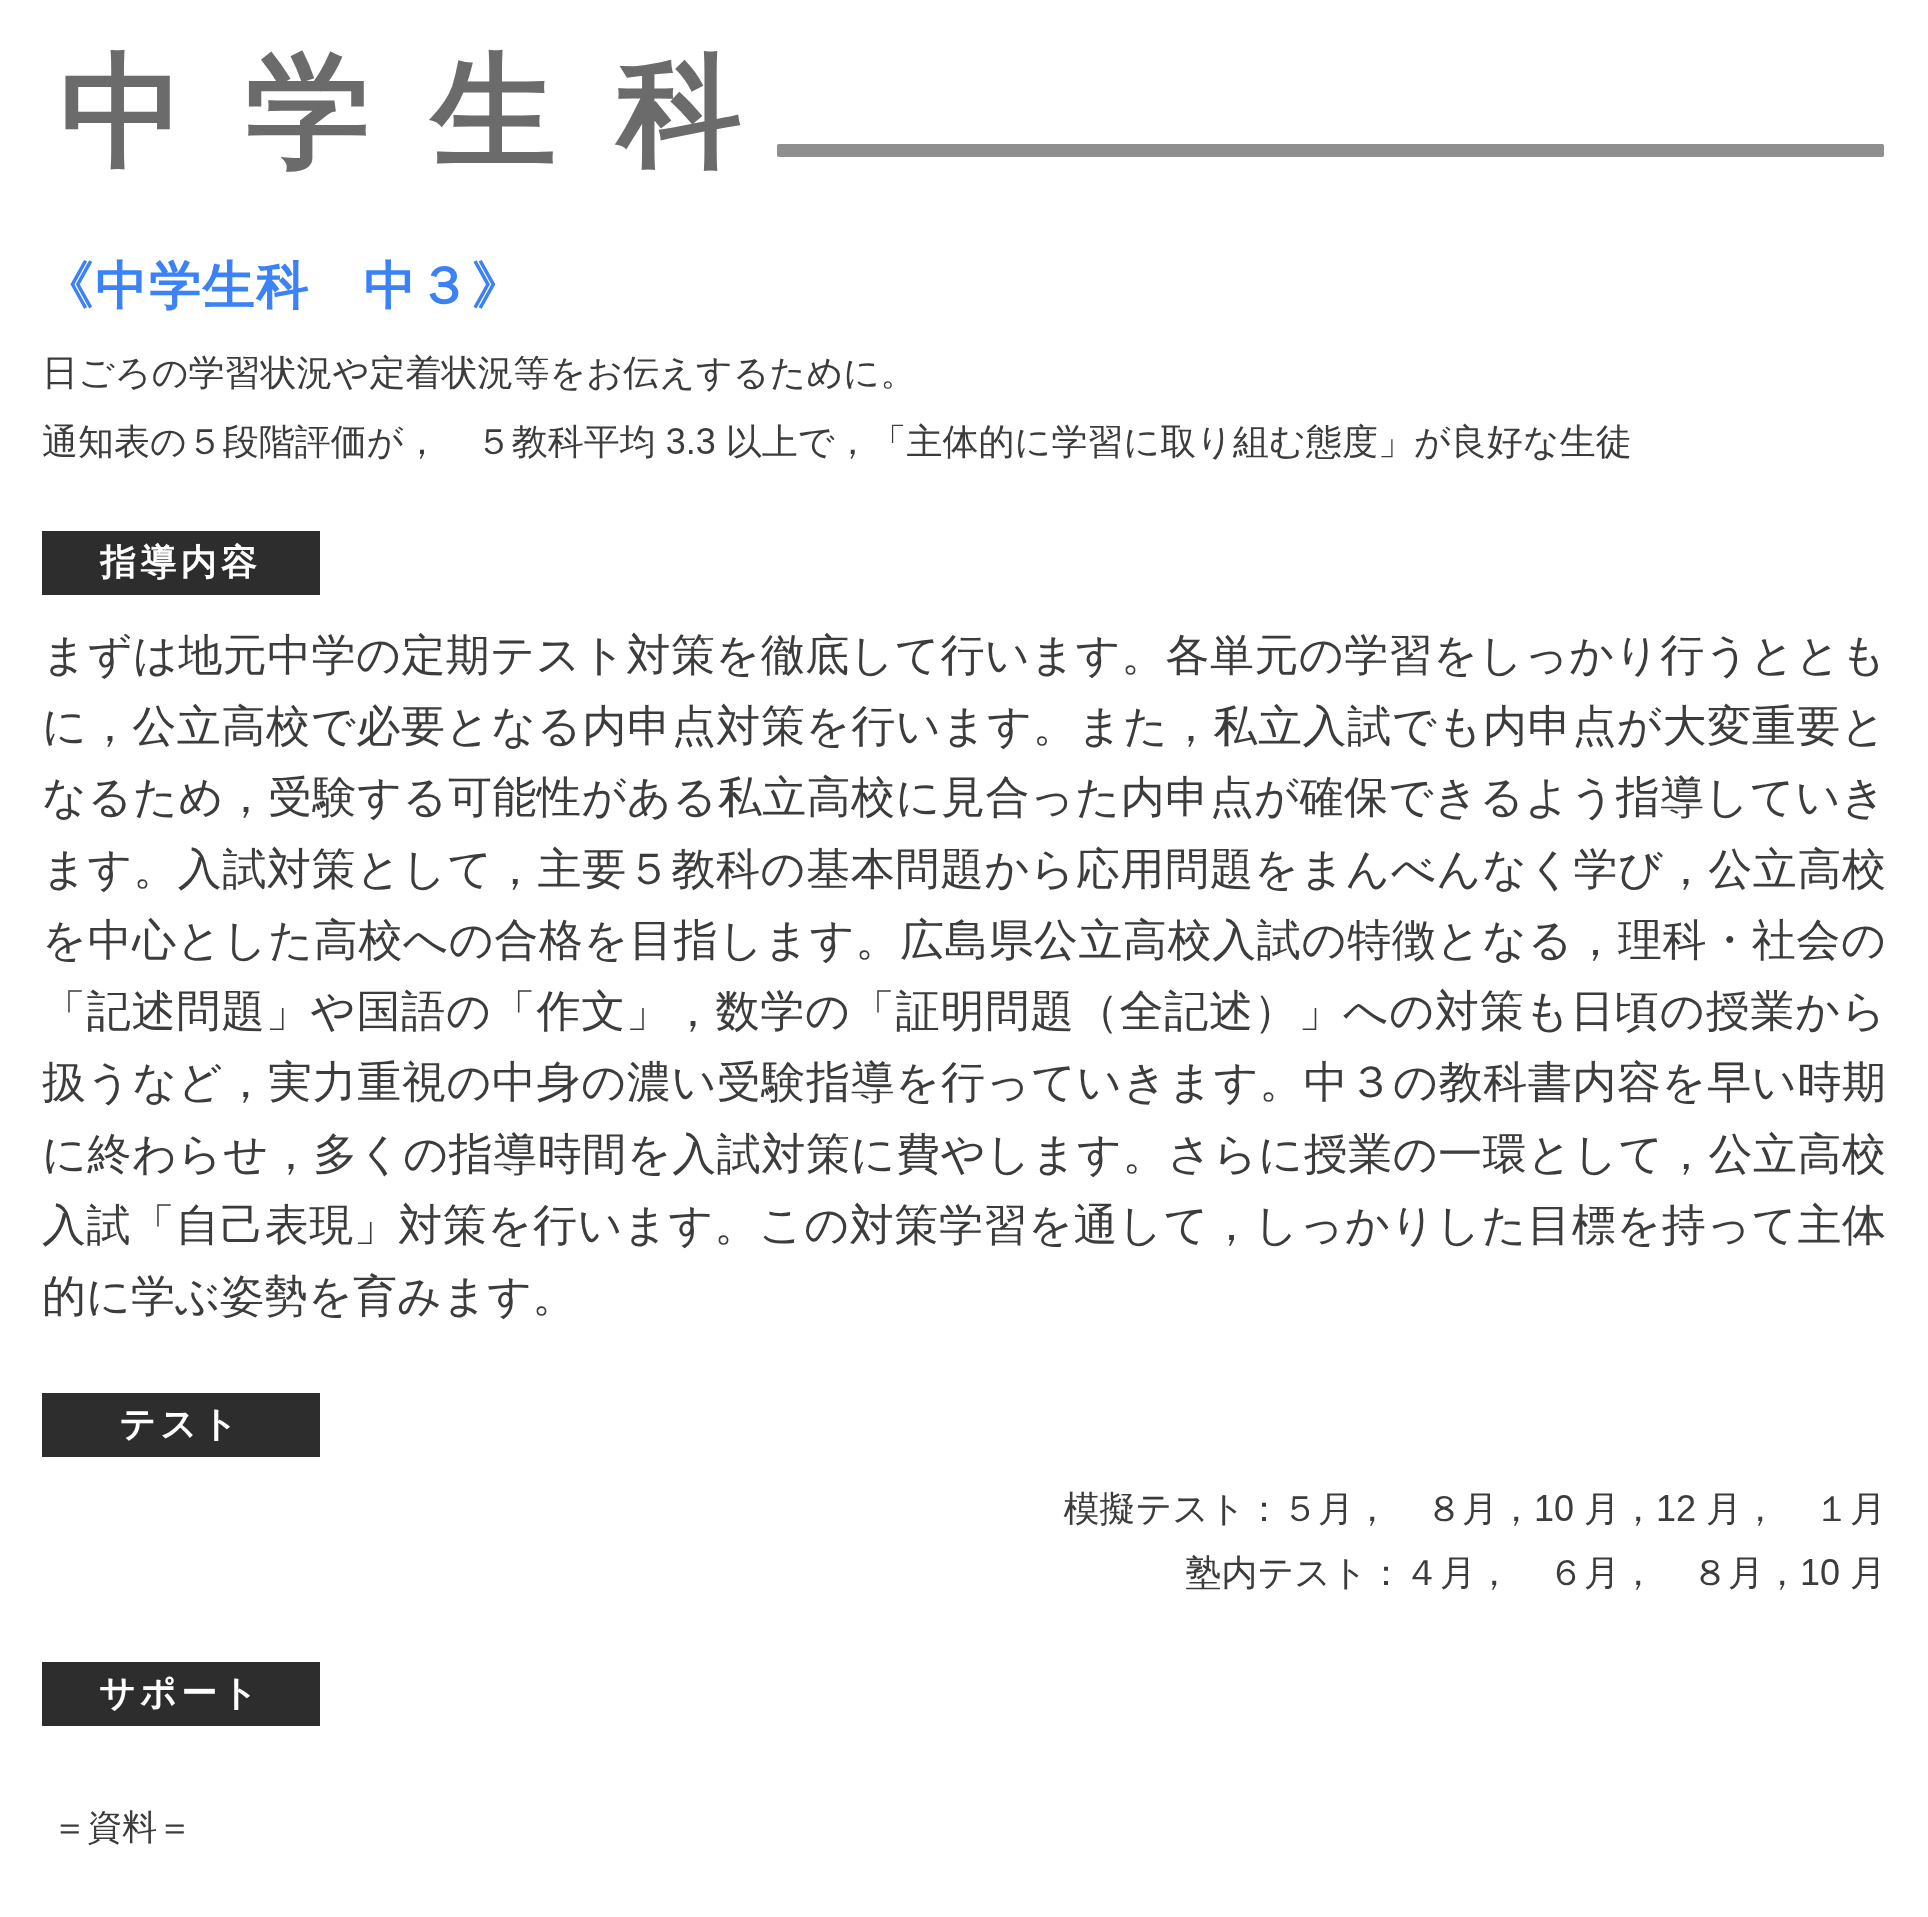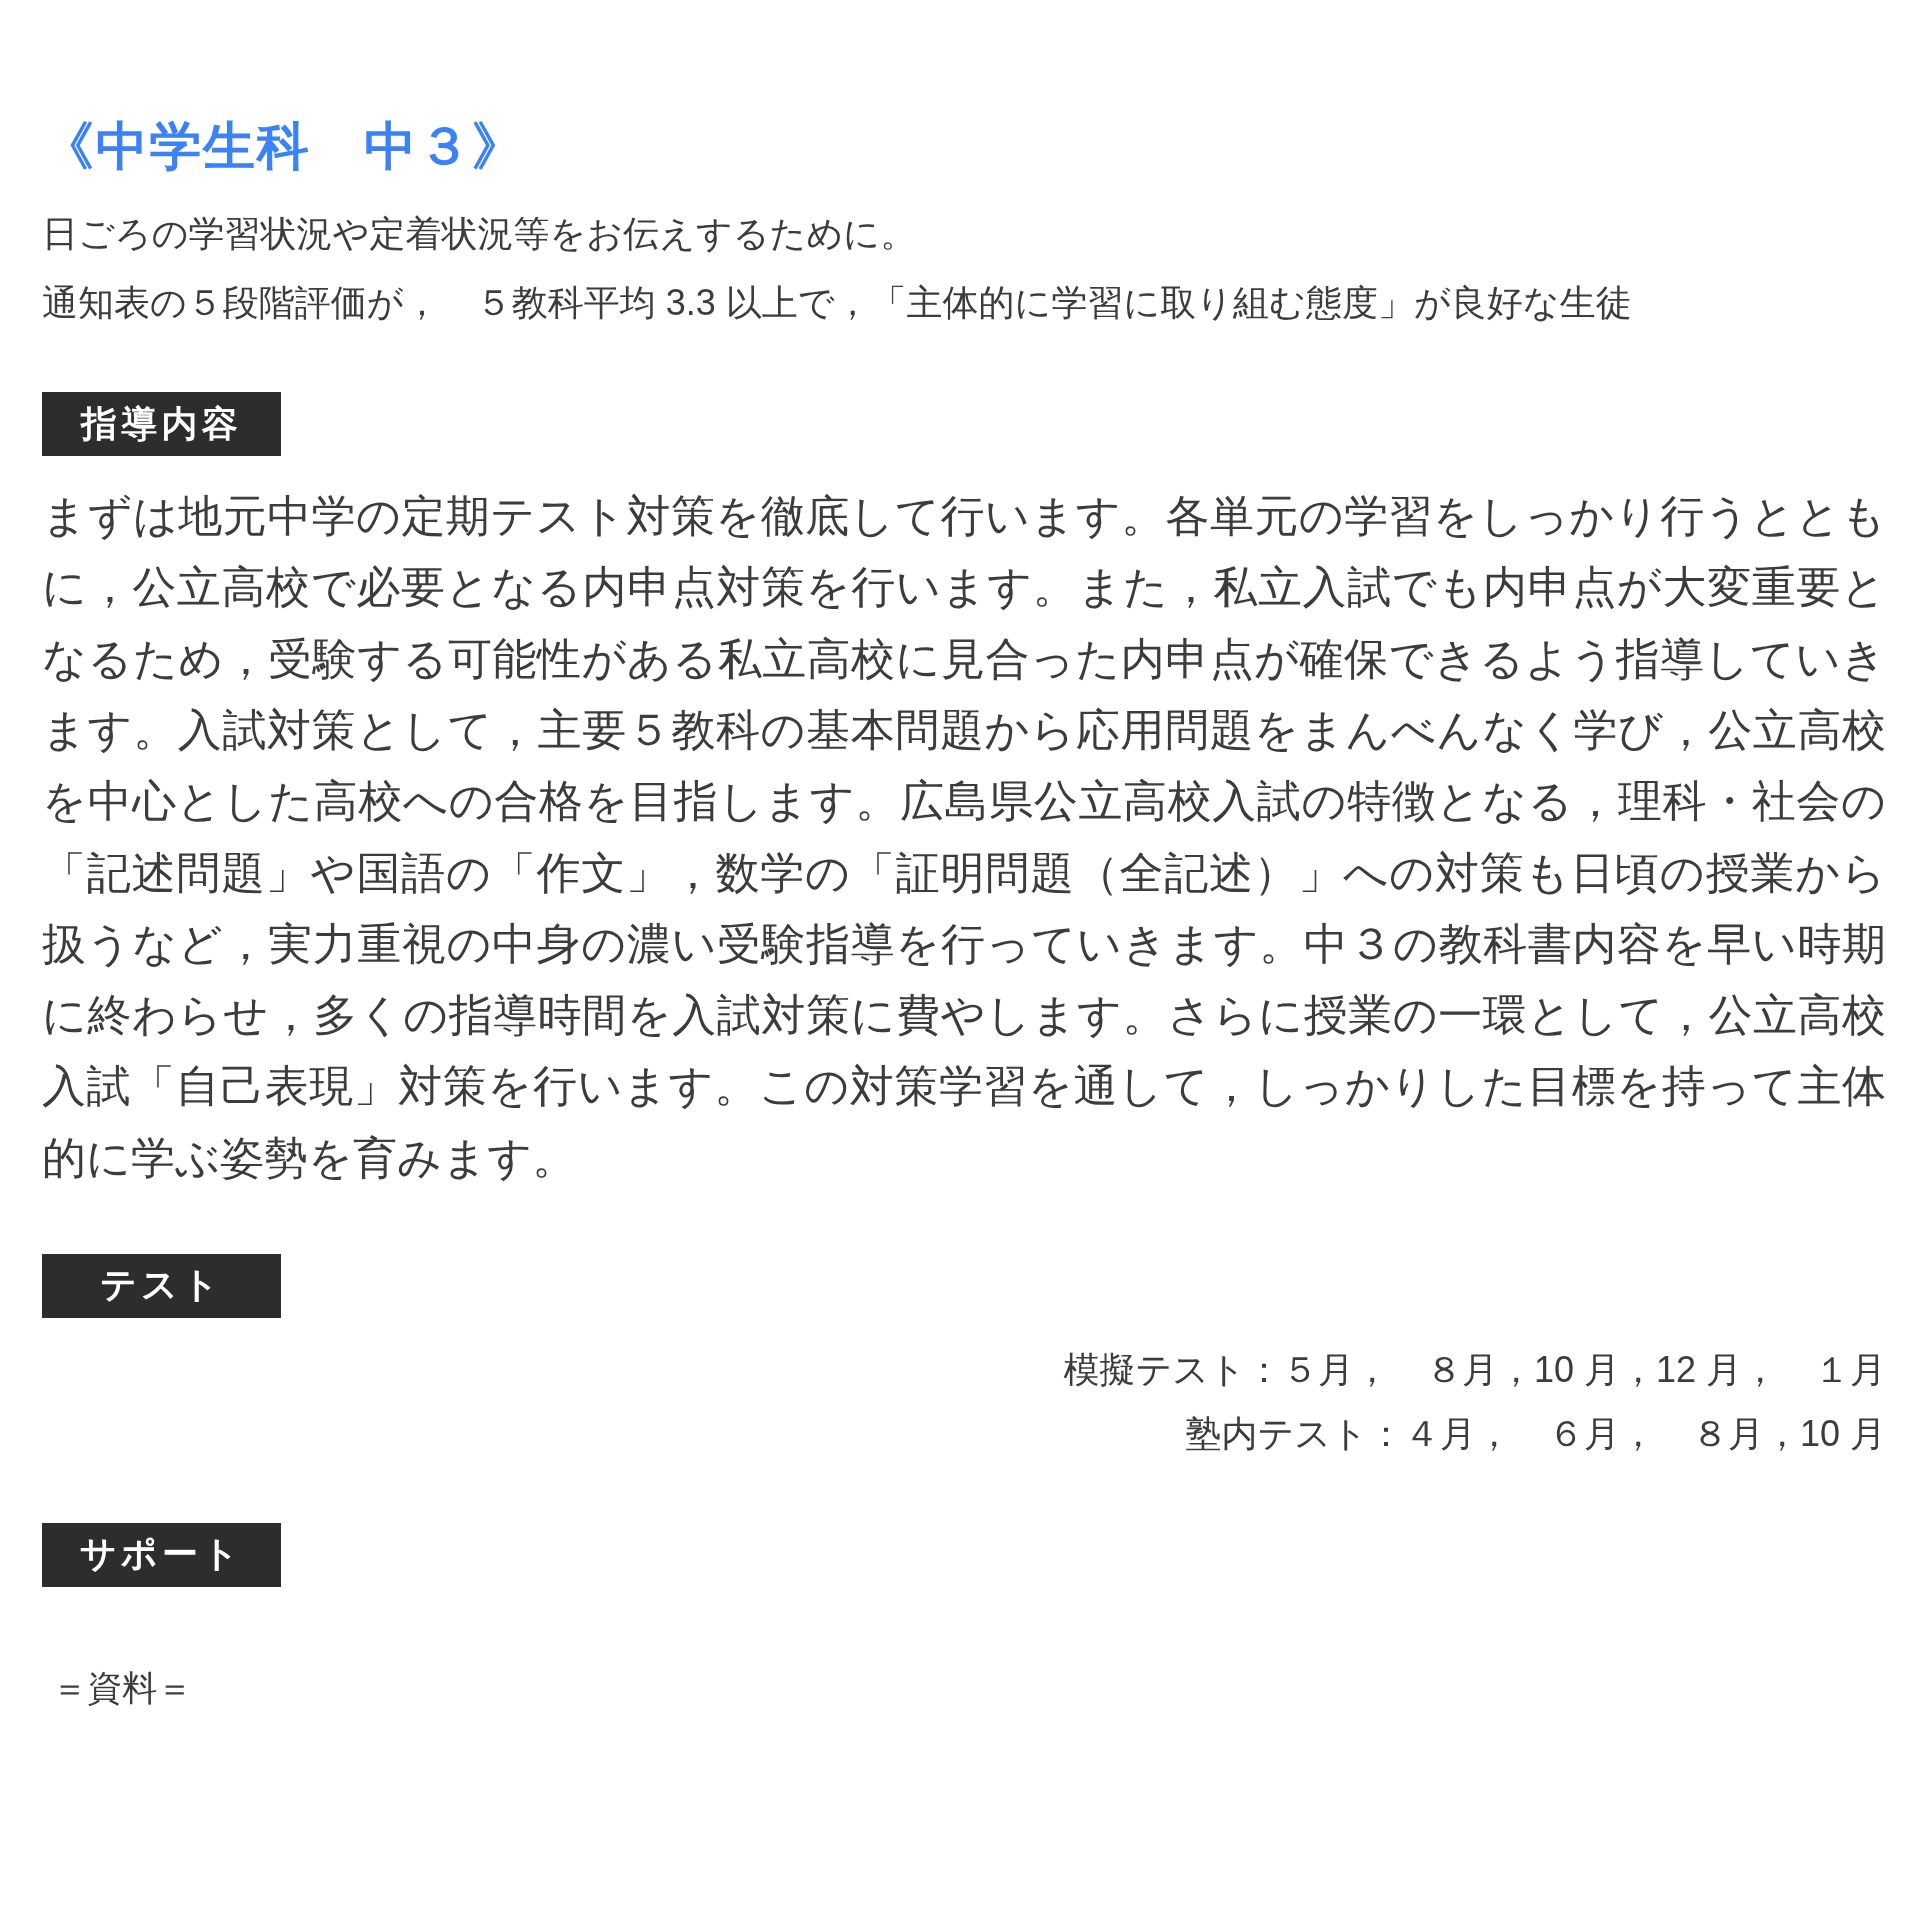--- a/index.html
+++ b/index.html
@@ -40,21 +40,21 @@
     letter-spacing: 1.7px;
   }
   .body-line {
     margin: 0 0 13.6px 0;
     font-size: 36px;
     line-height: 1.55;
   }
 
   
   .label-box {
-    width: 239px;
+    width: 278px;
     height: 64px;
     background: #2d2d2d;
     color: #ffffff;
     display: flex;
     align-items: center;
     justify-content: center;
     font-size: 36px;
     font-weight: 700;
     letter-spacing: 4.2px;
     margin: 61px 0 24px 0;
@@ -76,20 +76,24 @@
     margin: 78px 0 10.2px 10.2px;
     font-size: 35px;
     color: #3c3c3c;
   }
 </style>
 </head>
 <body>
 
 <div class="page">
 
+  <header class="masthead">
+    <h1 class="page-title">中 学 生 科</h1>
+    <div class="title-rule"></div>
+  </header>
 
   <section>
     <h2 class="intro-heading">《中学生科　中３》</h2>
     <p class="body-line">日ごろの学習状況や定着状況等をお伝えするために。</p>
     <p class="body-line">通知表の５段階評価が，　５教科平均 3.3 以上で，「主体的に学習に取り組む態度」が良好な生徒</p>
   </section>
 
   <section>
     <div class="label-box">
       <span>指導内容</span>

